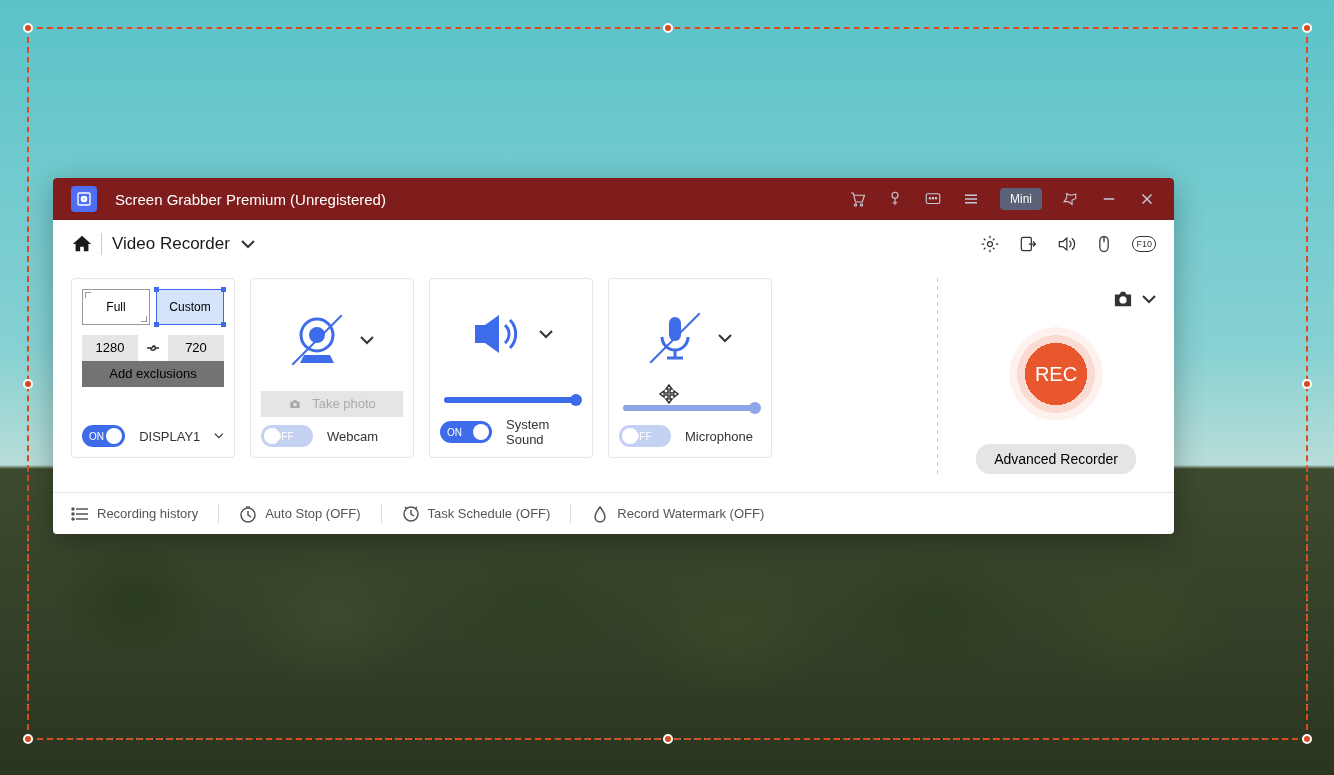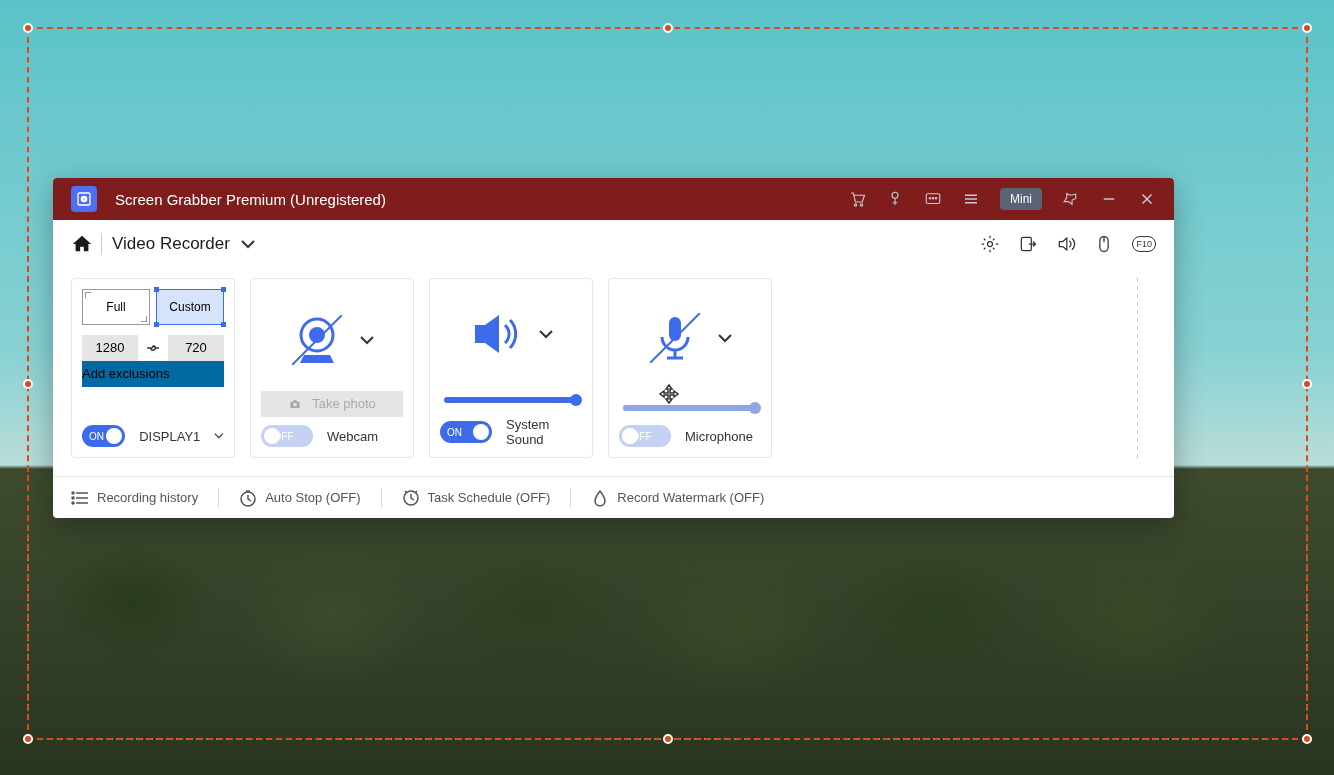--- a/index.html
+++ b/index.html
@@ -37,21 +37,21 @@
 .dim-btn.sel{background:#d5e3fb;border:1.5px solid #3e6bea}
 .dim-btn .corner{position:absolute;width:6px;height:6px;border:1px solid #999}
 .dim-btn .corner.tl{left:2px;top:2px;border-right:none;border-bottom:none}
 .dim-btn .corner.br{right:2px;bottom:2px;border-left:none;border-top:none}
 .dim-btn.sel .handle{position:absolute;width:5px;height:5px;background:#3e6bea}
 .dim-btn.sel .handle.tl{left:-3px;top:-3px}.dim-btn.sel .handle.tr{right:-3px;top:-3px}
 .dim-btn.sel .handle.bl{left:-3px;bottom:-3px}.dim-btn.sel .handle.br2{right:-3px;bottom:-3px}
 .dim-vals{display:flex;align-items:center;gap:6px;margin-bottom:0}
 .dim-input{flex:1;height:26px;background:#e5e5e5;text-align:center;font-size:13px;line-height:26px;cursor:text}
 .link-ic{width:18px;height:18px;color:#333}
-.excl{height:26px;background:#0369a1;text-align:left;font-size:13px;line-height:26px;cursor:pointer;margin-bottom:auto}
+.excl{height:26px;background:#737373;text-align:center;font-size:13px;line-height:26px;cursor:pointer;margin-bottom:auto}
 .card-foot{display:flex;align-items:center;gap:14px;margin-top:auto}
 .toggle{width:52px;height:22px;border-radius:11px;position:relative;cursor:pointer;font-size:10px;color:#fff;display:flex;align-items:center}
 .toggle.on{background:#3e6bea;padding-left:7px}
 .toggle.off{background:#c5d1f2;justify-content:center;padding-right:7px}
 .toggle .knob{width:16px;height:16px;border-radius:50%;background:#fff;position:absolute;top:3px}
 .toggle.on .knob{right:3px}.toggle.off .knob{left:3px}
 .foot-label{font-size:13px;color:#333;flex:1}
 .foot-drop{width:12px;height:8px;cursor:pointer}
 .card-mid{flex:1;display:flex;align-items:center;justify-content:center;gap:15px}
 .big-ic{width:54px;height:54px;color:#3e6bea}
@@ -303,20 +303,35 @@
               <span class="knob"></span>
             </div>
           <span class="foot-label">Microphone</span>
         </div>
       </div>
 
     </div>
 
     <div class="vsep"></div>
 
+    <div class="rec-panel">
+      <div class="rec-head">
+        <svg viewBox="0 0 24 20" fill="currentColor">
+            <path d="M3 5h5l2-3h4l2 3h5v13H3z"></path>
+            <circle cx="12" cy="11" r="4" fill="#fff"></circle>
+          </svg>
+        <svg class="chev" viewBox="0 0 14 9" fill="none" stroke="#333" stroke-width="2">
+            <path d="M1 1l6 6 6-6"></path>
+          </svg>
+      </div>
+      <div class="rec-btn">
+          <span>REC</span>
+        </div>
+      <div class="adv-btn">Advanced Recorder</div>
+    </div>
   </div>
 
   <div class="footer">
     <div class="f-item">
       <svg viewBox="0 0 18 18" fill="none" stroke="currentColor" stroke-width="1.5">
           <line x1="5" y1="4" x2="17" y2="4"></line>
           <line x1="5" y1="9" x2="17" y2="9"></line>
           <line x1="5" y1="14" x2="17" y2="14"></line>
           <circle cx="2" cy="4" r="1" fill="currentColor"></circle>
           <circle cx="2" cy="9" r="1" fill="currentColor"></circle>

